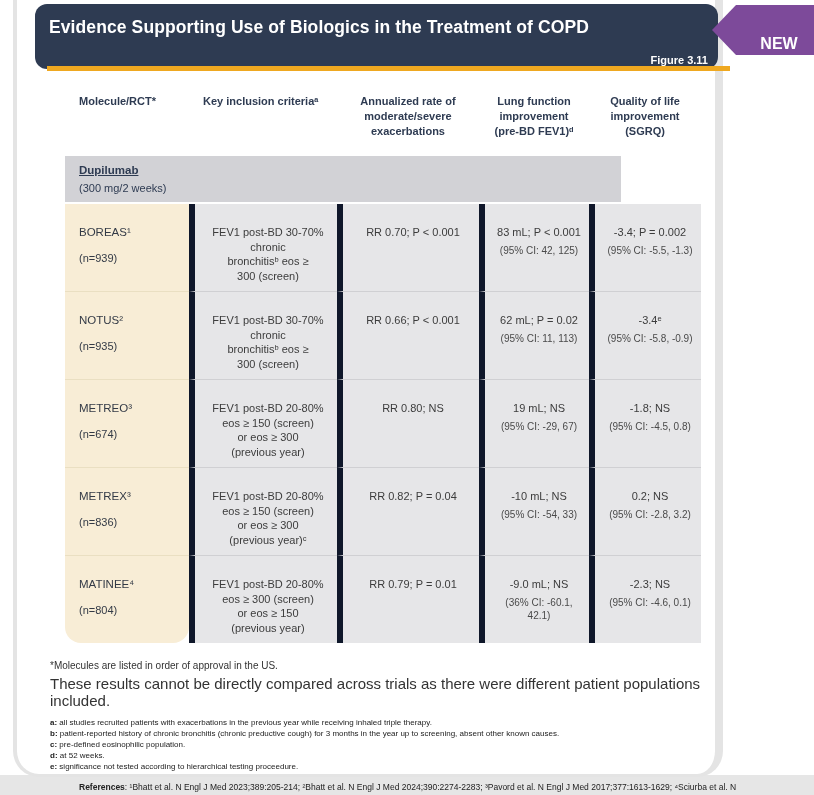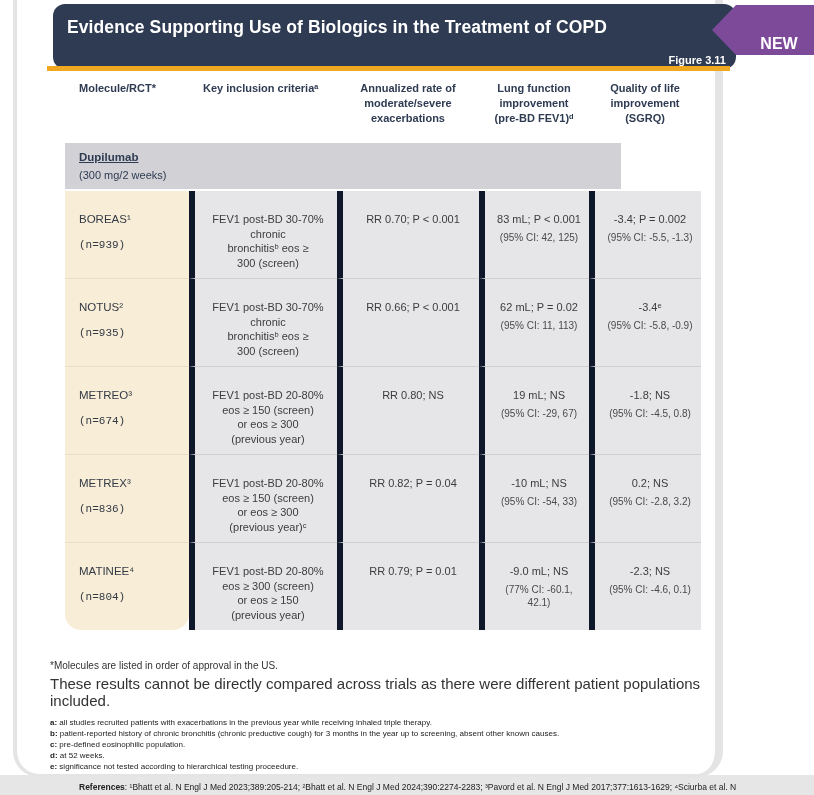--- a/index.html
+++ b/index.html
@@ -17,21 +17,21 @@
   .card {
     position: absolute; left: 13px; top: 0; width: 710px; height: 777px;
     background: #ffffff;
     border-left: 4px solid #e4e4e4;
     border-right: 8px solid #e4e4e4;
     border-bottom: 3px solid #e4e4e4;
     border-radius: 0 0 26px 26px;
     z-index: 1;
   }
   .titlebar {
-    position: absolute; left: 36px; top: 4px; width: 683px; height: 65px;
+    position: absolute; left: 18px; top: 4px; width: 683px; height: 65px;
     background: #2e3b52; border-radius: 12px; z-index: 2;
   }
   .titlebar .title {
     position: absolute; left: 14px; top: 13px; right: 120px;
     color: #ffffff; font-size: 17.5px; font-weight: bold; letter-spacing: 0.1px;
   }
   .titlebar .figure-label {
     position: absolute; right: 10px; bottom: 3px;
     color: #ffffff; font-size: 11px; font-weight: bold;
   }
@@ -42,21 +42,21 @@
     display: flex; flex-direction: column; align-items: center; justify-content: center;
     padding-left: 22px; color: #ffffff; text-align: center;
   }
   .ribbon .rb1 { font-size: 16px; font-weight: bold; line-height: 18px; margin-top: 44px; }
   .ribbon .rb2 { font-size: 13px; line-height: 16px; }
   .orange-rule {
     position: absolute; left: 30px; top: 66px; width: 683px; height: 5px;
     background: #efa820; z-index: 2;
   }
   .table-wrap {
-    position: absolute; left: 48px; top: 79px; width: 556px; z-index: 2;
+    position: absolute; left: 48px; top: 92px; width: 556px; z-index: 2;
   }
   .grid-row { display: grid; grid-template-columns: 124px 148px 142px 110px 112px; }
   .thead { min-height: 64px; margin-bottom: 0; }
   .thead .hcell {
     color: #2e3b52; font-size: 11px; font-weight: bold; line-height: 1.35;
     white-space: pre-line; padding-top: 2px;
   }
   .thead .h-left { text-align: left; padding-left: 14px; }
   .thead .h-center { text-align: center; padding-left: 4px; padding-right: 4px; }
   .section-band {
@@ -68,21 +68,21 @@
   .section-band .sdose { color: #2e3b52; font-size: 11px; margin-top: 6px; }
   .trow .cell {
     background: #e6e6e8; padding: 21px 8px 8px 12px;
     font-size: 11px; color: #3c3c3c; line-height: 1.32;
   }
   .trow .cell + .cell { border-left: 6px solid #0f172a; text-align: center; }
   .trow + .trow .cell { border-top: 1px solid #d0d0d3; }
   .trow + .trow .molecule { border-top: 1px solid #eadfc2; }
   .trow .molecule { background: #f8edd6; padding-left: 14px; }
   .trow .trial { color: #333a46; font-size: 11.5px; }
-  .trow .nval { color: #333a46; font-size: 11px; margin-top: 11px; font-family: Liberation Mono, monospace; }
+  .trow .nval { color: #333a46; font-size: 11px; margin-top: 11px; }
   .trow .pre { white-space: pre-line; }
   .trow .ci { font-size: 10px; color: #4a4a4a; margin-top: 4px; }
   .r-boreas .cell { min-height: 76px; }
   .r-notus .cell { min-height: 70px; }
   .r-metreo .cell, .r-metrex .cell { min-height: 84px; }
   .r-matinee .cell { min-height: 86px; }
   .last-molecule { border-radius: 0 0 16px 16px; }
   .footnotes {
     position: absolute; left: 33px; top: 660px; width: 700px; z-index: 2;
     color: #2b2b2b;
@@ -220,21 +220,21 @@
         <div class="trial">MATINEE⁴</div>
         <div class="nval">(n=804)</div>
       </div>
       <div class="cell pre">FEV1 post-BD 20-80%
 eos ≥ 300 (screen)
 or eos ≥ 150
 (previous year)</div>
       <div class="cell">RR 0.79; P = 0.01</div>
       <div class="cell">
         <div>-9.0 mL; NS</div>
-        <div class="ci">(77% CI: -60.1, 42.1)</div>
+        <div class="ci">(36% CI: -60.1, 42.1)</div>
       </div>
       <div class="cell">
         <div>-2.3; NS</div>
         <div class="ci">(95% CI: -4.6, 0.1)</div>
       </div>
     </div>
 
   </div>
 
   <div class="footnotes">

